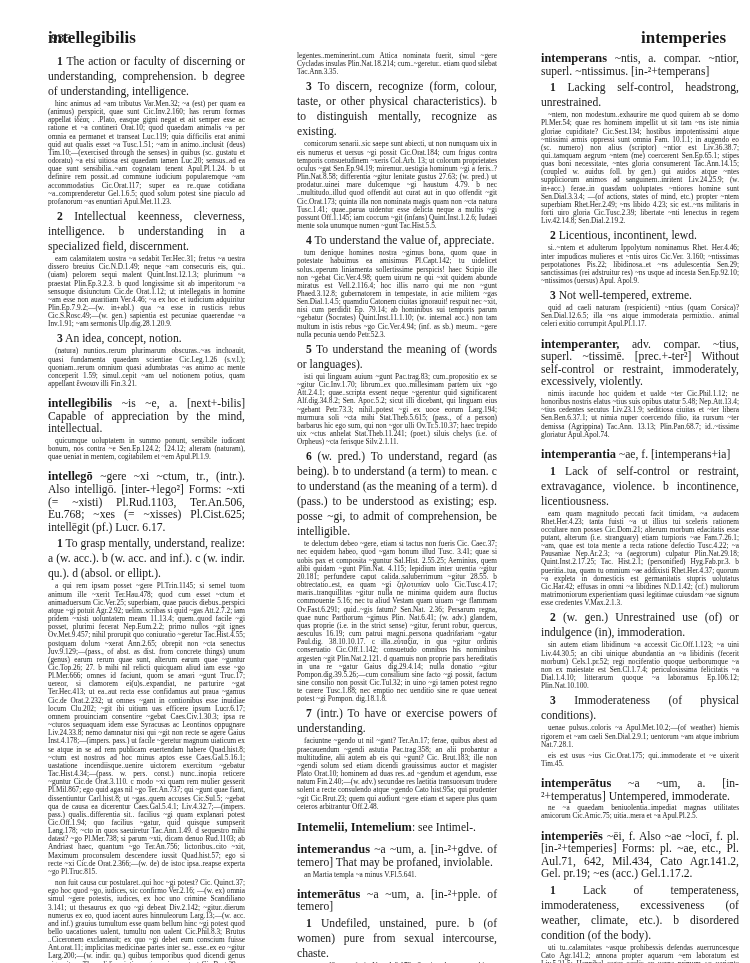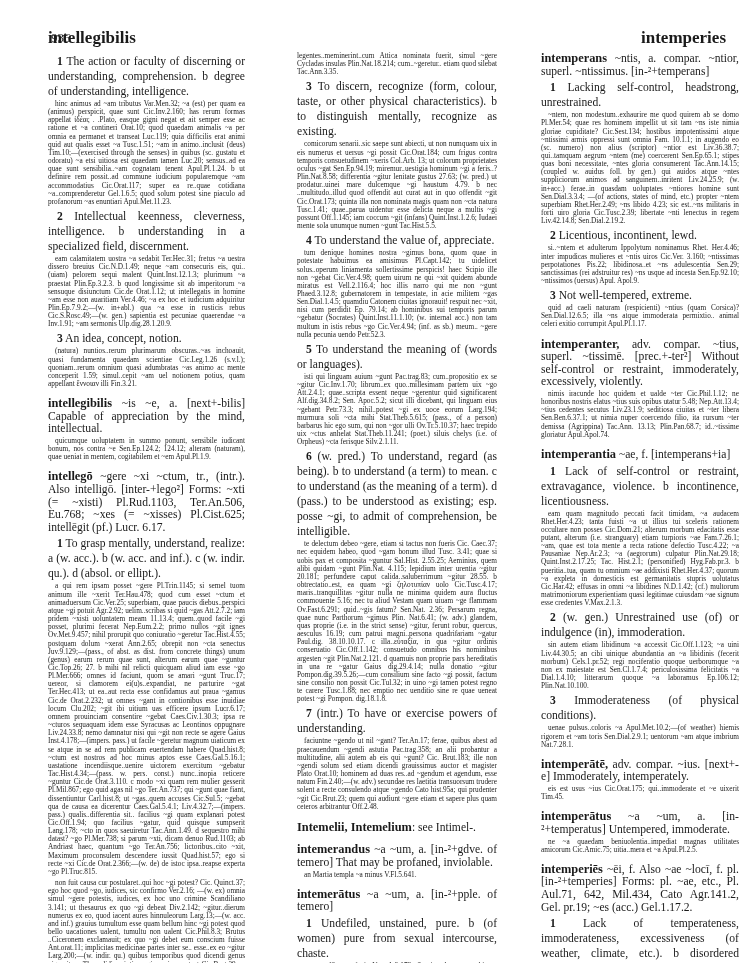--- a/index.html
+++ b/index.html
@@ -73,22 +73,21 @@
       <p class="def"><span class="num">3</span> <span>Not well-tempered, extreme.</span></p>
       <p class="cit">quid ad caeli naturam (respicienti) ~ntius (quam Corsica)? Sen.Dial.12.6.5; illa ~ns atque immoderata permixtio.. animal celeri exitio corrumpit Apul.Pl.1.17.</p>
       <p class="entry"><span class="hw">intemperanter,</span><span> adv. compar. ~tius, superl. ~tissimē. [prec.+-ter²] Without self-control or restraint, immoderately, excessively, violently.</span></p>
       <p class="cit">nimis iracunde hoc quidem et ualde ~ter Cic.Phil.1.12; ne honoribus nostris elatus ~tius suis opibus utatur 5.48; Nep.Att.13.4; ~tius cedentes secutus Liv.23.1.9; seditiosa ciuitas et ~ter libera Sen.Ben.6.37.1; ut nimia nuper coercendo filio, ita rursum ~ter demissa (Agrippina) Tac.Ann. 13.13; Plin.Pan.68.7; id..~tissime gloriatur Apul.Apol.74.</p>
       <p class="entry"><span class="hw">intemperantia</span><span> ~ae, f. [intemperans+ia]</span></p>
       <p class="def"><span class="num">1</span> <span>Lack of self-control or restraint, extravagance, violence. b incontinence, licentiousness.</span></p>
       <p class="cit">eam quam magnitudo peccati facit timidam, ~a audacem Rhet.Her.4.23; tanta fuisti ~a ut illius tui sceleris rationem occultare non posses Cic.Dom.21; alterum morbum edacitatis esse putant, alterum (i.e. stranguary) etiam turpioris ~ae Fam.7.26.1; ~am, quae est tota mente a recta ratione defectio Tusc.4.22; ~a Pausaniae Nep.Ar.2.3; ~a (aegrorum) culpatur Plin.Nat.29.18; Quint.Inst.2.17.25; Tac. Hist.2.1; (personified) Hyg.Fab.pr.3. b pueritia..tua, quam tu omnium ~ae addixisti Rhet.Her.4.37; quorum ~a expleta in domesticis est germanitatis stupris uolutatus Cic.Har.42; effusas in omni ~a libidines N.D.1.42; (cf.) multorum matrimoniorum experientiam quasi legitimae cuiusdam ~ae signum esse credentes V.Max.2.1.3.</p>
       <p class="def"><span class="num">2</span> <span>(w. gen.) Unrestrained use (of) or indulgence (in), immoderation.</span></p>
       <p class="cit">sin autem etiam libidinum ~a accessit Cic.Off.1.123; ~a uini Liv.44.30.5; an cibi uinique abundantia an ~a libidinis (fecerit morbum) Cels.1.pr.52; regi nociferatio quoque uerborumque ~a non ex maiestate est Sen.Cl.1.7.4; periculosissima felicitatis ~a Dial.1.4.10; litterarum quoque ~a laboramus Ep.106.12; Plin.Nat.10.100.</p>
       <p class="def"><span class="num">3</span> <span>Immoderateness (of physical conditions).</span></p>
-      <p class="cit">uenae pulsus..coloris ~a Apul.Met.10.2;—(of weather) hiemis rigorem et ~am toris Sen.Dial.2.9.1; uentorum ~am atque imbrium Nat.7.28.1.</p>
-      <p class="entry"><span class="hw">intemperātē,</span><span> adv. compar. ~ius. [next+-e] Immoderately, intemperately.</span></p>
+      <p class="cit">uenae pulsus..coloris ~a Apul.Met.10.2;—(of weather) hiemis rigorem et ~am caeli Sen.Dial.2.9.1; uentorum ~am atque imbrium Nat.7.28.1.</p>
       <p class="cit">eis est usus ~ius Cic.Orat.175; qui..immoderate et ~e uixerit Tim.45.</p>
       <p class="entry"><span class="hw">intemperātus</span><span> ~a ~um, a. [in-²+temperatus] Untempered, immoderate.</span></p>
       <p class="cit">ne ~a quaedam beniuolentia..impediat magnas utilitates amicorum Cic.Amic.75; uitia..mera et ~a Apul.Pl.2.5.</p>
       <p class="entry"><span class="hw">intemperiēs</span><span> ~ēi, f. Also ~ae ~locī, f. pl. [in-²+temperies] Forms: pl. ~ae, etc., Pl. Aul.71, 642, Mil.434, Cato Agr.141.2, Gel. pr.19; ~es (acc.) Gel.1.17.2.</span></p>
       <p class="def"><span class="num">1</span> <span>Lack of temperateness, immoderateness, excessiveness (of weather, climate, etc.). b disordered condition (of the body).</span></p>
       <p class="cit">uti tu..calamitates ~asque prohibessis defendas auerruncesque Cato Agr.141.2; annona propter aquarum ~em laboratum est Liv.5.31.5; Hannibal aeger oculis ex uerna primum ~e uariante calores frigoraque 22.2.10; locī beneficio aduersus ~em anni tutus est Sen.Dial.4.12.1; ex ~e aeris turbidi Nat.7.6.1; propter ~em solis aut anni Col. 11.2.67; caeli ~e Tac.Ann.16.13; (fig.) clades calamitasque, ~es modo in nostram aduenit domum Pl.Capt.911. b ~es caeli corporisque Sen.Dial.6.18.8.</p>
     </div>
 </div>
 
 </body></html>

